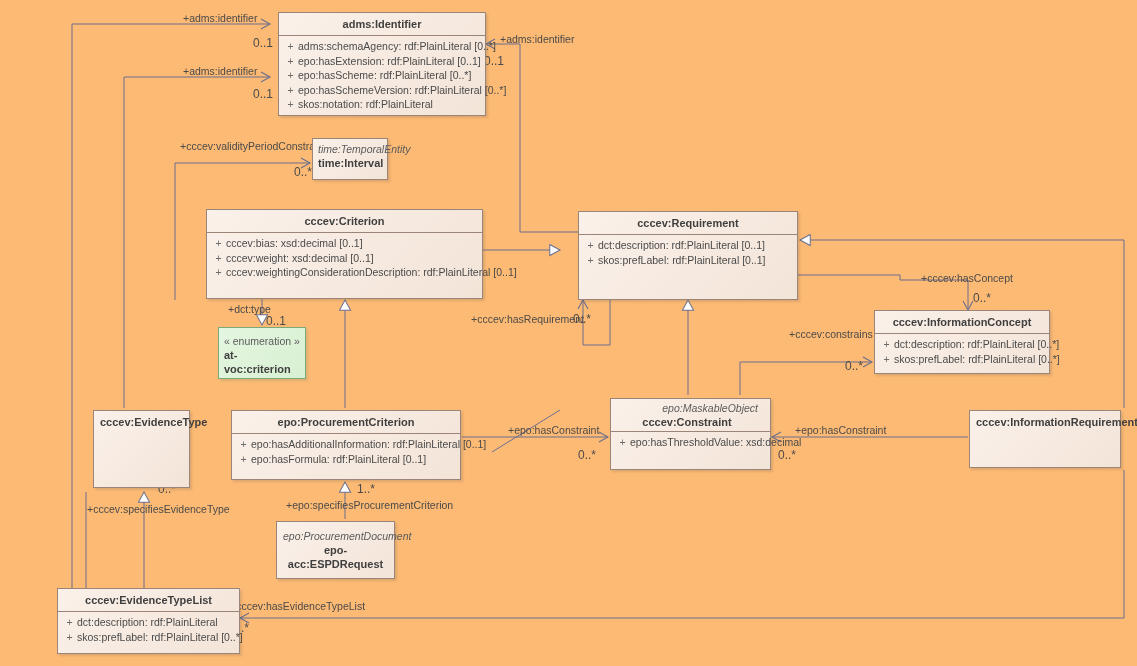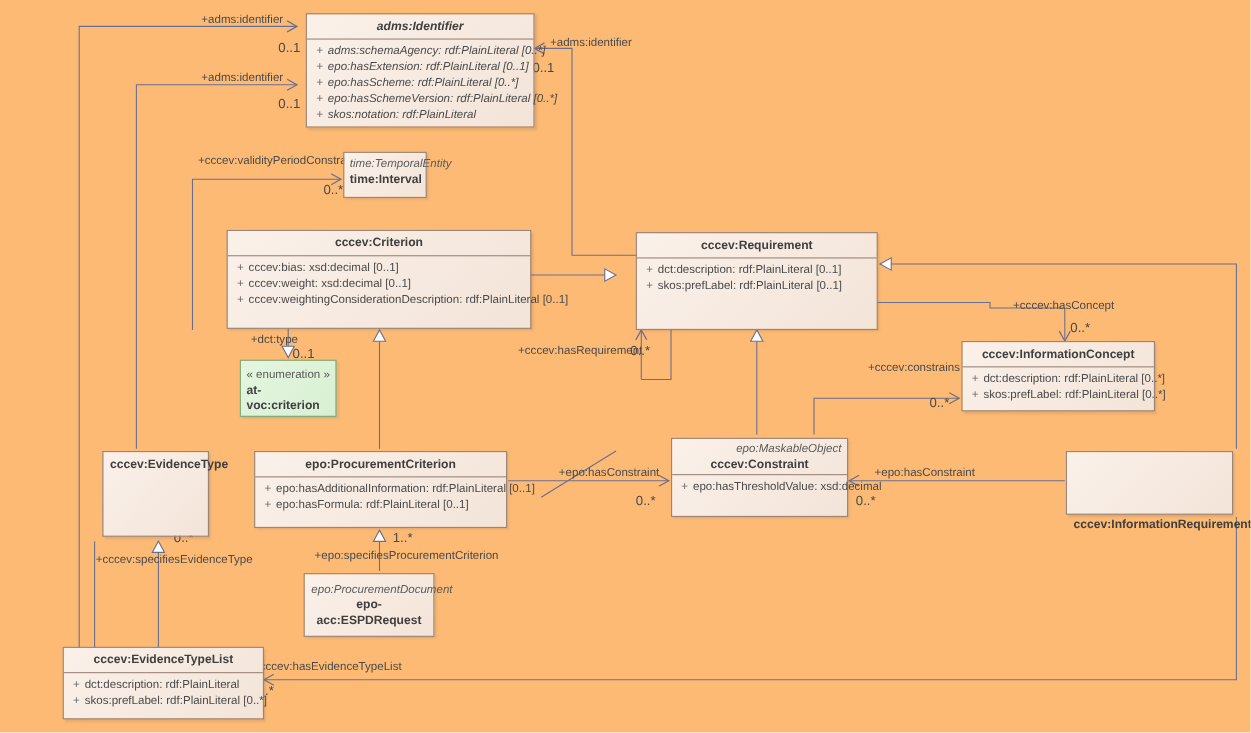--- a/index.html
+++ b/index.html
@@ -185,21 +185,21 @@
 
   <div class="lbl" style="left:87px;  top:503px;">+cccev:specifiesEvidenceType</div>
   <div class="mult" style="left:158px; top:483px;">0..*</div>
 
   <div class="lbl" style="left:286px; top:499px;">+epo:specifiesProcurementCriterion</div>
   <div class="mult" style="left:357px; top:483px;">1..*</div>
 
   <div class="lbl" style="left:230px; top:600px;">+cccev:hasEvidenceTypeList</div>
   <div class="mult" style="left:231px; top:622px;">0..*</div>
 
-  <div class="uml-class" style="left:278px; top:12px; width:208px; height:104px;font-style:italic;">
+  <div class="uml-class" style="left:278px; top:12px; width:208px; height:104px;">
     <div class="cls-header">
       <span class="title">adms:Identifier</span>
     </div>
     <div class="divider"></div>
     <div class="cls-attrs">
       <div class="attr"><span class="vis">+</span><span>adms:schemaAgency: rdf:PlainLiteral [0..*]</span></div>
       <div class="attr"><span class="vis">+</span><span>epo:hasExtension: rdf:PlainLiteral [0..1]</span></div>
       <div class="attr"><span class="vis">+</span><span>epo:hasScheme: rdf:PlainLiteral [0..*]</span></div>
       <div class="attr"><span class="vis">+</span><span>epo:hasSchemeVersion: rdf:PlainLiteral [0..*]</span></div>
       <div class="attr"><span class="vis">+</span><span>skos:notation: rdf:PlainLiteral</span></div>
@@ -265,32 +265,32 @@
       <span class="title">epo:ProcurementCriterion</span>
     </div>
     <div class="divider"></div>
     <div class="cls-attrs">
       <div class="attr"><span class="vis">+</span><span>epo:hasAdditionalInformation: rdf:PlainLiteral [0..1]</span></div>
       <div class="attr"><span class="vis">+</span><span>epo:hasFormula: rdf:PlainLiteral [0..1]</span></div>
     </div>
   </div>
 
   <div class="uml-class" style="left:610px; top:398px; width:161px; height:72px;">
-    <div class="cls-header" style="padding:2px 5px 2px 5px;">
+    <div class="cls-header" style="padding:2px 12px 2px 5px;">
       <span class="stereo right">epo:MaskableObject</span>
       <span class="title">cccev:Constraint</span>
     </div>
     <div class="divider"></div>
     <div class="cls-attrs">
       <div class="attr"><span class="vis">+</span><span>epo:hasThresholdValue: xsd:decimal</span></div>
     </div>
   </div>
 
   <div class="uml-class" style="left:969px; top:410px; width:152px; height:58px;">
-    <div class="cls-header" style="padding-top:15px;margin-top:44px;">
+    <div class="cls-header" style="padding-top:4px;">
       <span class="title">cccev:InformationRequirement</span>
     </div>
   </div>
 
   <div class="uml-class" style="left:276px; top:521px; width:119px; height:58px;">
     <div class="cls-header" style="padding-top:7px;">
       <span class="stereo">epo:ProcurementDocument</span>
       <span class="title">epo-acc:ESPDRequest</span>
     </div>
   </div>

